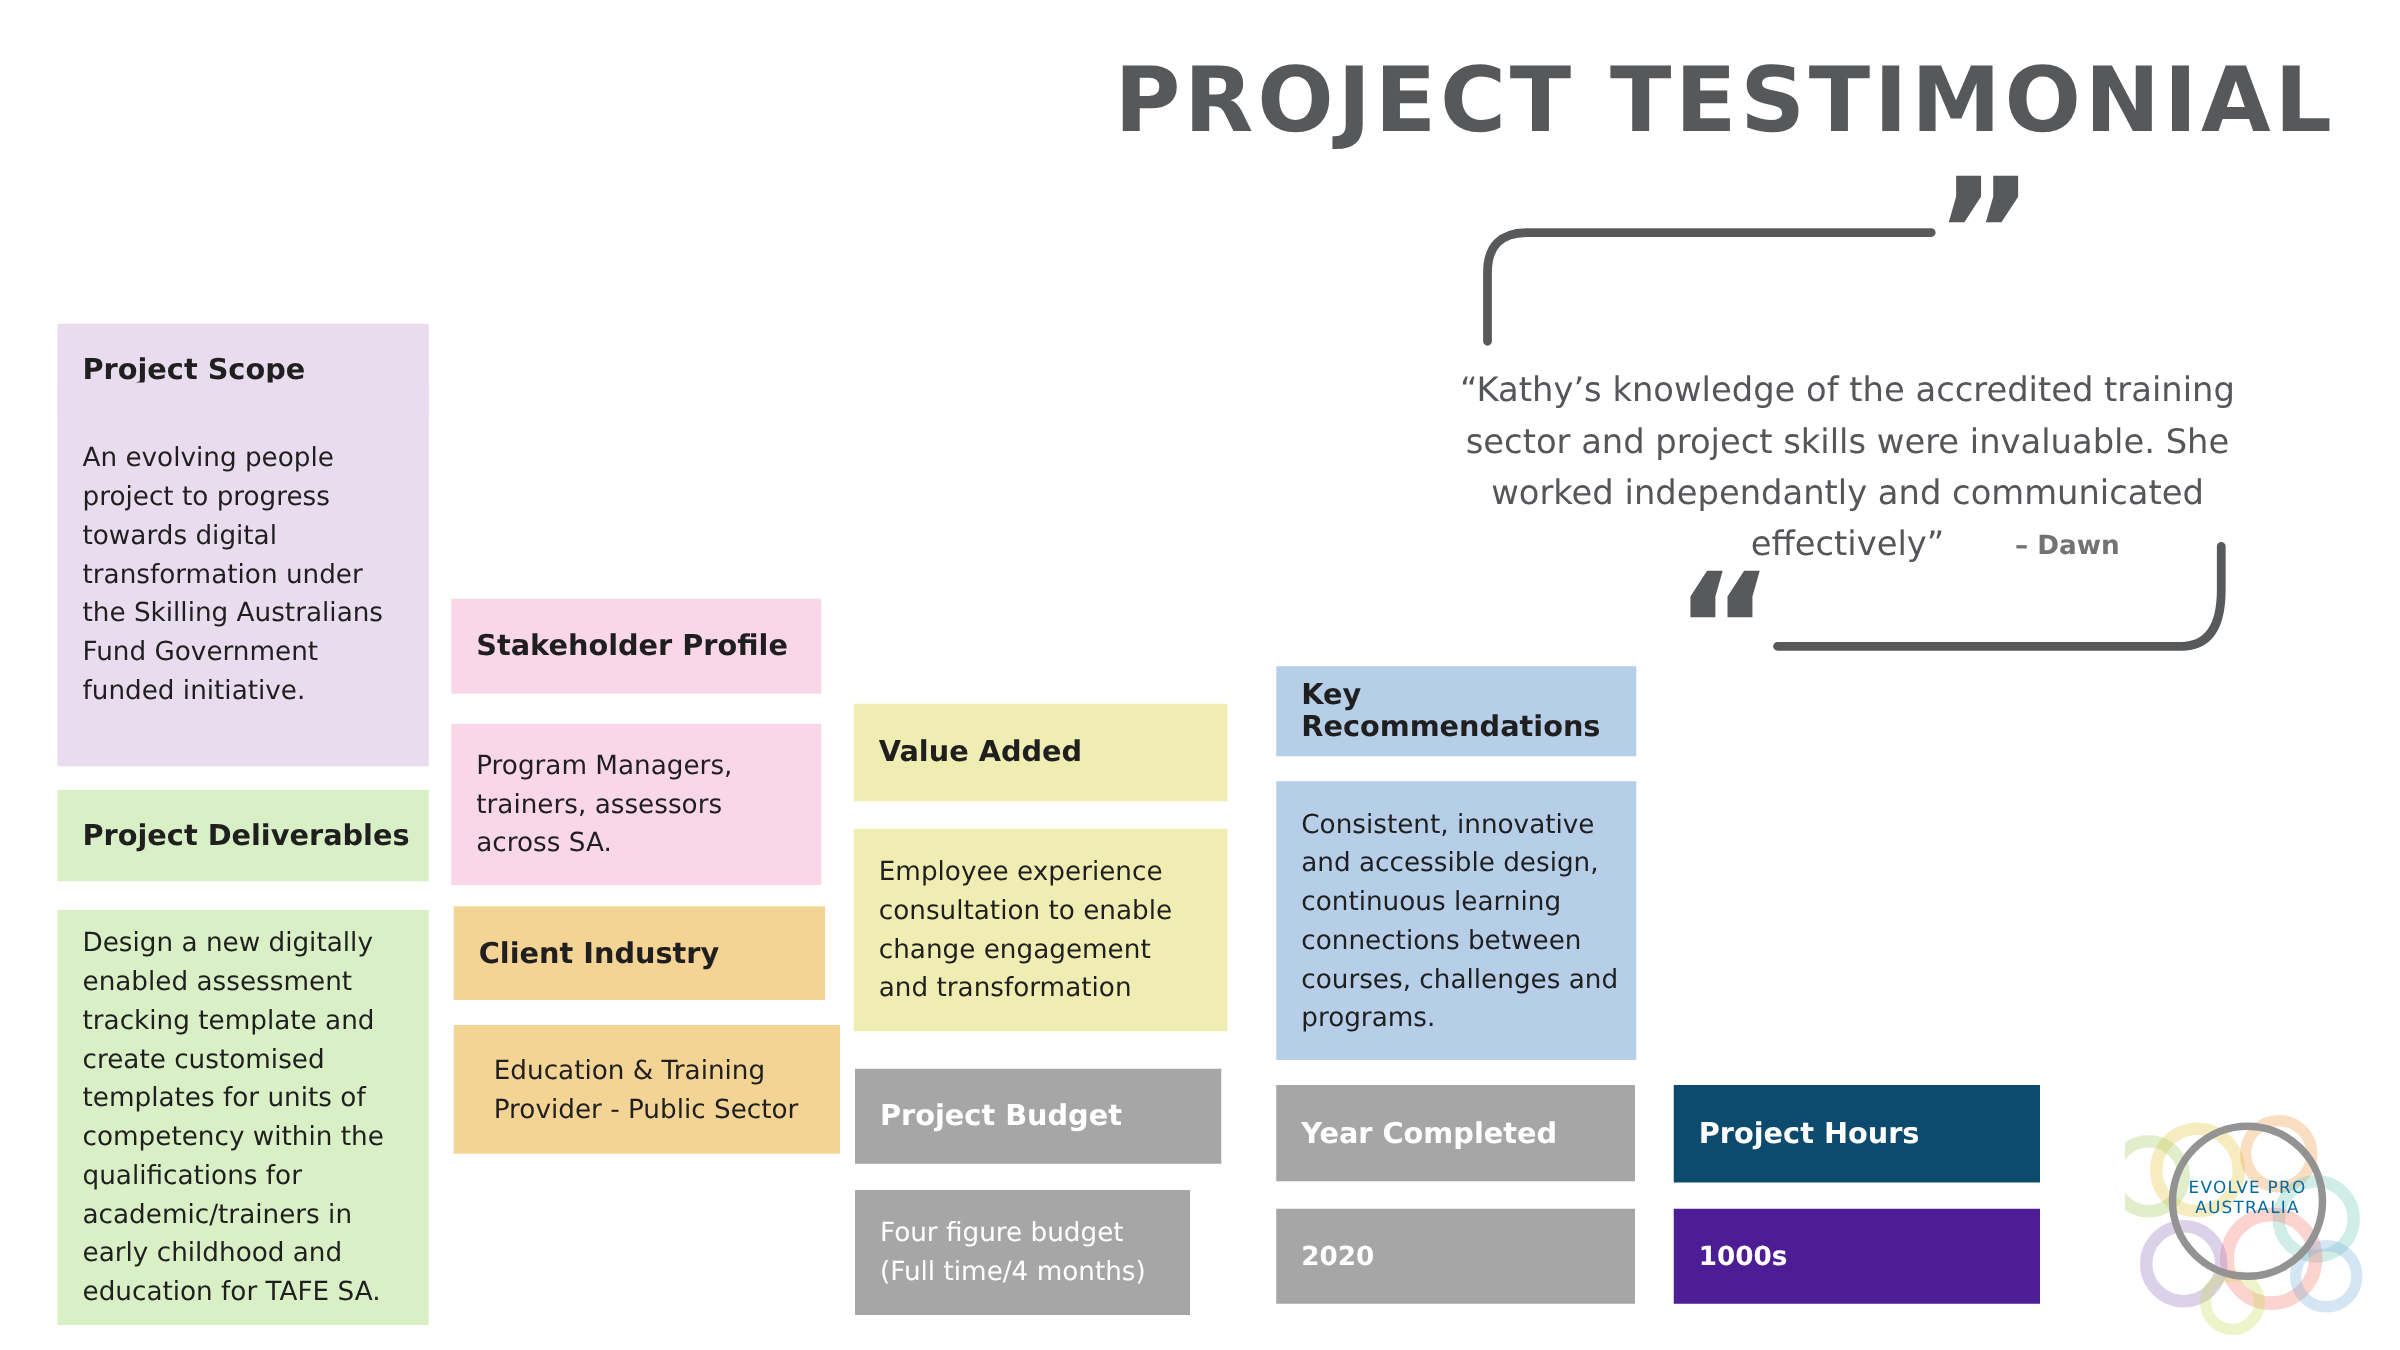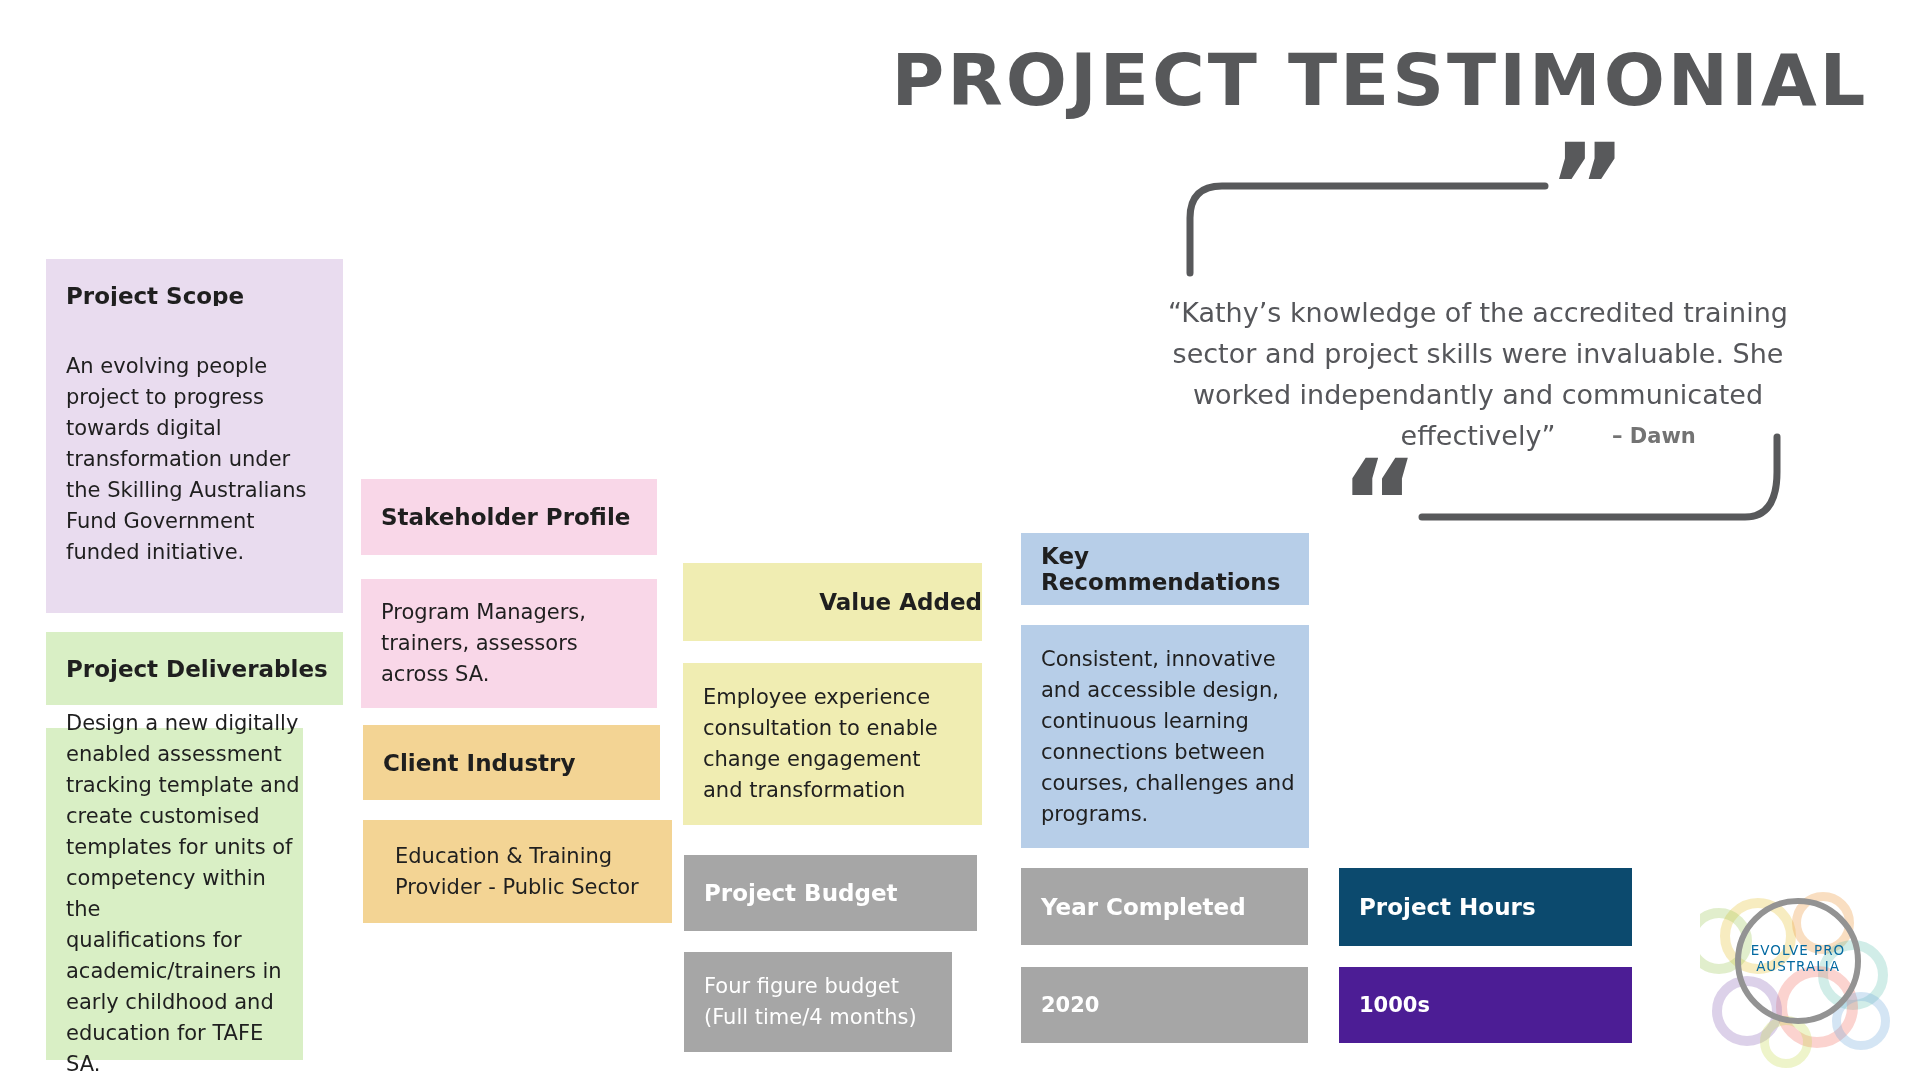--- a/index.html
+++ b/index.html
@@ -39,26 +39,26 @@
   }
   .card-header{font-weight:700;font-size:23px;padding-left:20px;}
   .card-body{font-size:21px;font-weight:500;line-height:31px;padding-left:20px;white-space:pre-line;}
   .gray .card-text{color:#ffffff;}
   .gray-bold{font-weight:700;}
   .gray-reg{font-weight:400;}
 
   .c-scope-h {left:46px;  top:213px; width:297px; height:74px;  background:#e9dcef;margin-top:46px;}
   .c-scope-b {left:46px;  top:306px; width:297px; height:307px; background:#e9dcef;}
   .c-deliv-h {left:46px;  top:632px; width:297px; height:73px;  background:#d9efc5;}
-  .c-deliv-b {left:46px;  top:728px; width:257px; height:332px; background:#d9efc5;}
+  .c-deliv-b {left:46px;  top:728px; width:297px; height:332px; background:#d9efc5;}
   .c-stake-h {left:361px; top:479px; width:296px; height:76px;  background:#f9d7e8;}
   .c-stake-b {left:361px; top:579px; width:296px; height:129px; background:#f9d7e8;}
   .c-client-h{left:363px; top:725px; width:297px; height:75px;  background:#f3d494;}
   .c-client-b{left:363px; top:820px; width:297px; height:103px; background:#f3d494;padding-left:12px;}
-  .c-value-h {left:683px; top:563px; width:299px; height:78px;  background:#f0edb2;justify-content:flex-end;}
+  .c-value-h {left:683px; top:563px; width:299px; height:78px;  background:#f0edb2;}
   .c-value-b {left:683px; top:663px; width:299px; height:162px; background:#f0edb2;}
   .c-budget-h{left:684px; top:855px; width:293px; height:76px;  background:#a6a6a6;}
   .c-budget-b{left:684px; top:952px; width:268px; height:100px; background:#a6a6a6;}
   .c-rec-h   {left:1021px;top:533px; width:288px; height:72px;  background:#b7cee8;}
   .c-rec-b   {left:1021px;top:625px; width:288px; height:223px; background:#b7cee8;}
   .c-year-h  {left:1021px;top:868px; width:287px; height:77px;  background:#a6a6a6;}
   .c-year-b  {left:1021px;top:967px; width:287px; height:76px;  background:#a6a6a6;}
   .c-hours-h {left:1339px;top:868px; width:293px; height:78px;  background:#0c4a6e;}
   .c-hours-b {left:1339px;top:967px; width:293px; height:76px;  background:#4c1d95;}
 

